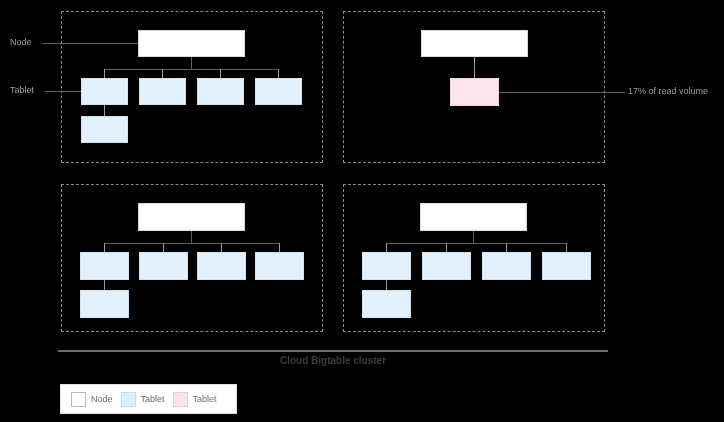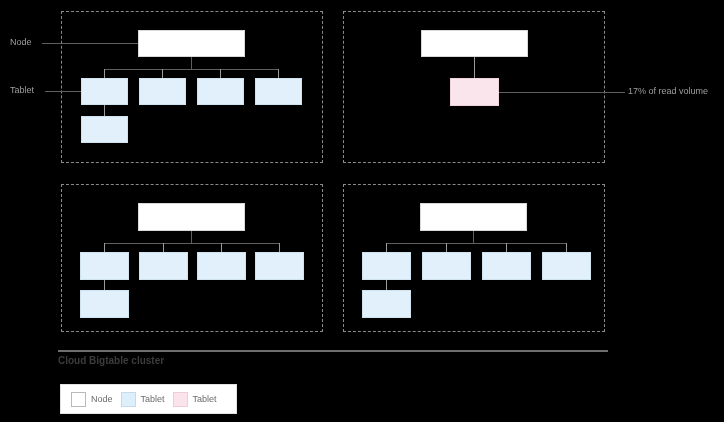--- a/index.html
+++ b/index.html
@@ -69,20 +69,21 @@
     position: absolute;
     background: #6e6e6e;
   }
   .cluster-label {
     position: absolute;
     color: #3c3c3c;
     font-size: 10px;
     font-weight: bold;
     line-height: 12px;
     white-space: nowrap;
+    text-align: center;
   }
   .legend {
     position: absolute;
     background: #ffffff;
     border: 1px solid #e2e2e2;
     display: flex;
     align-items: center;
     padding: 0 10px;
     box-sizing: border-box;
     gap: 8px;

